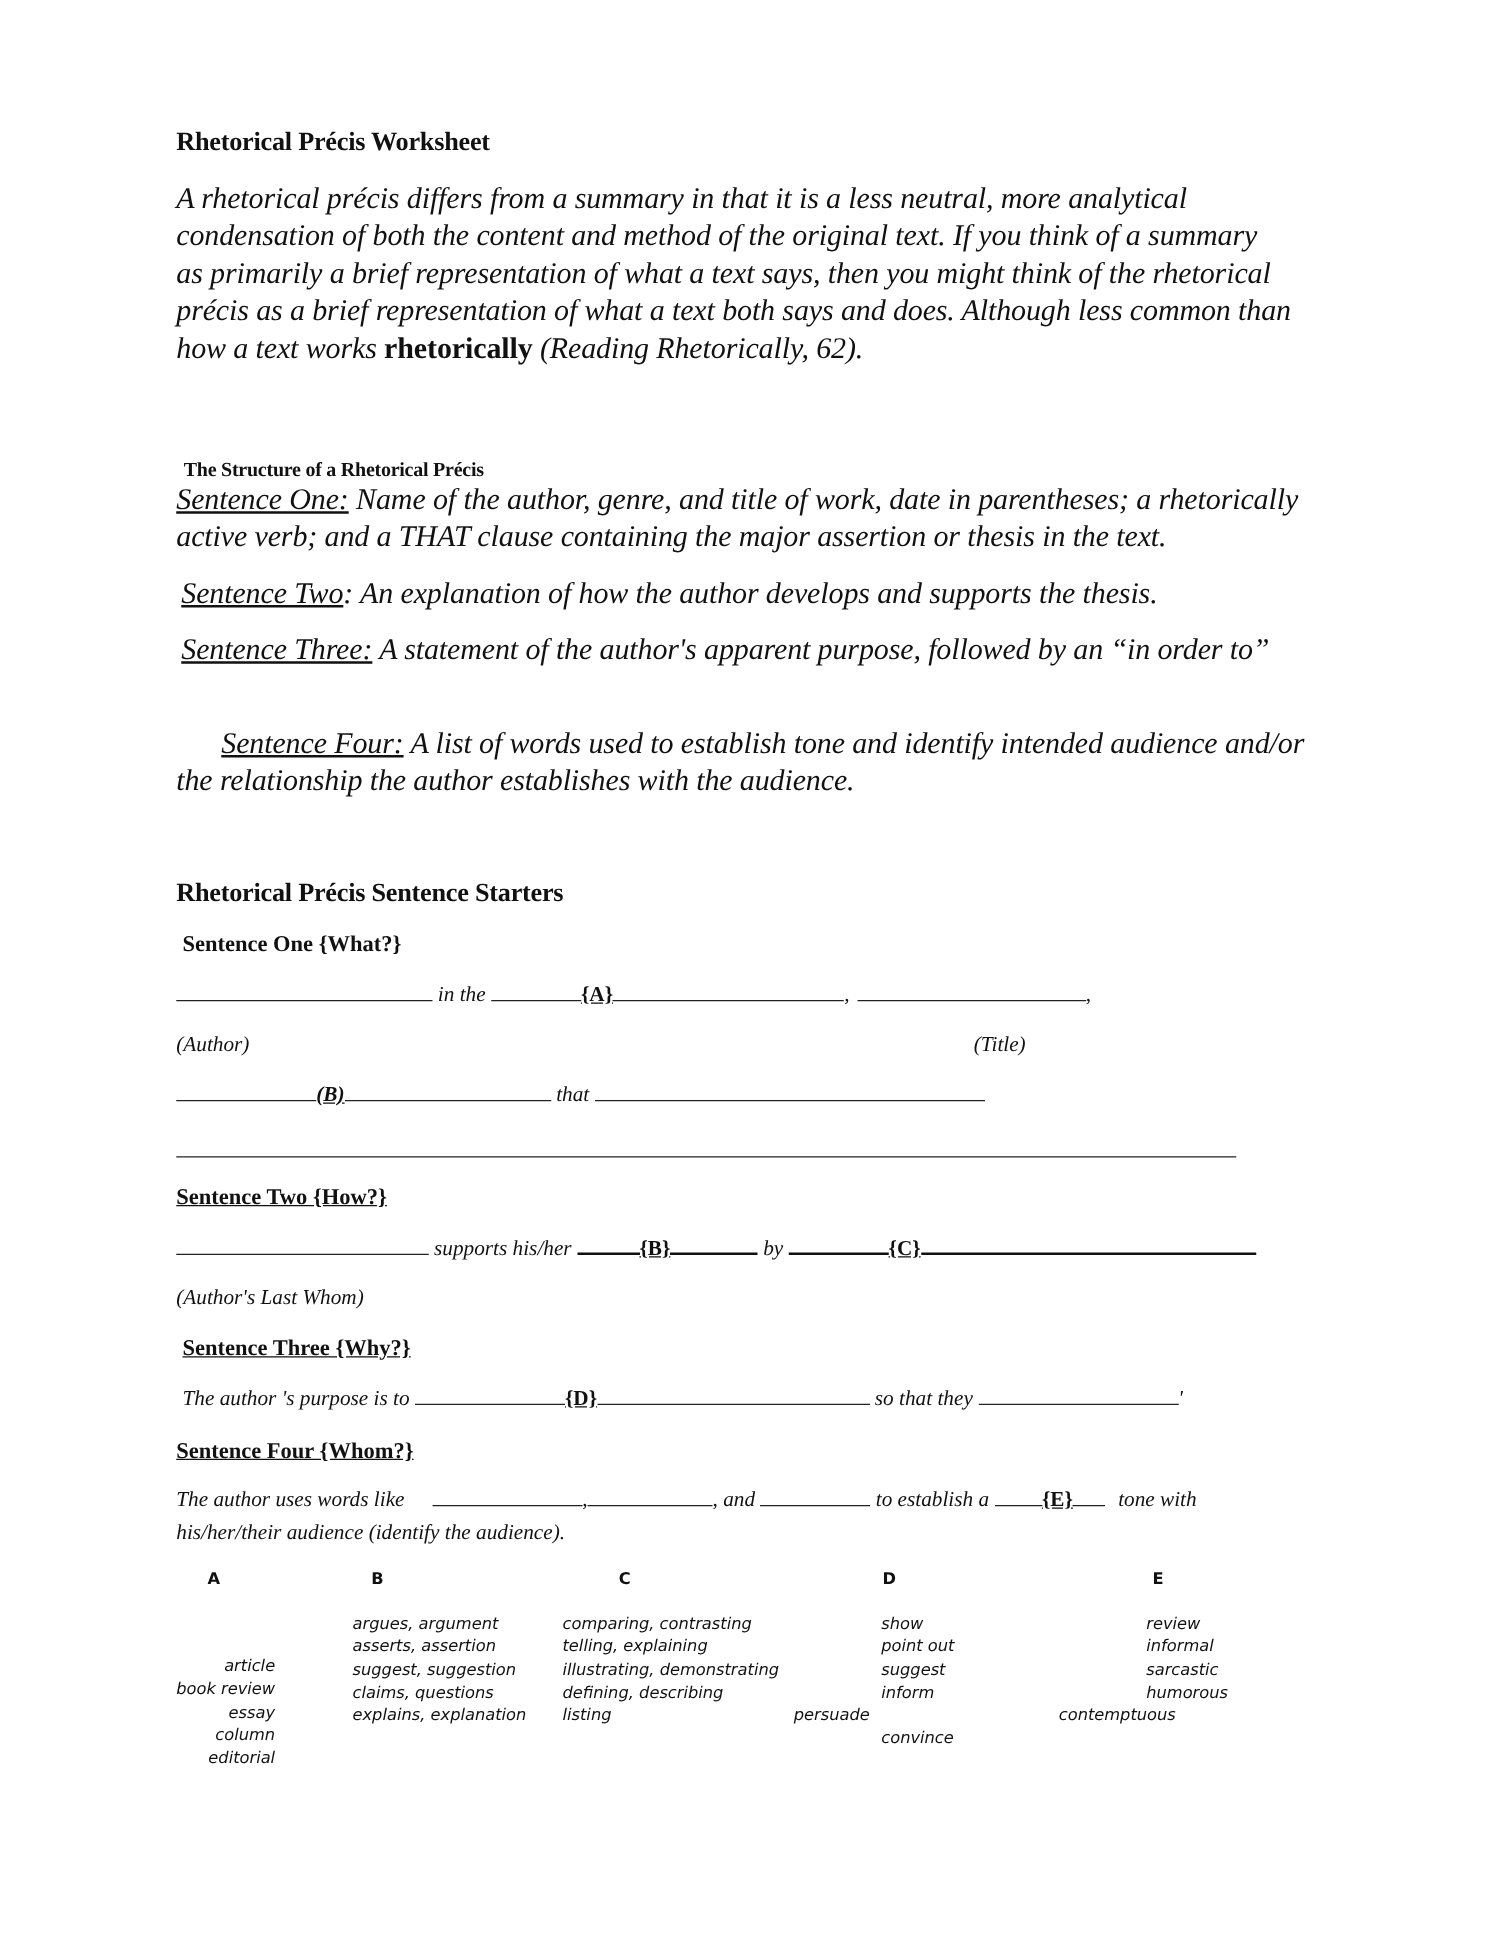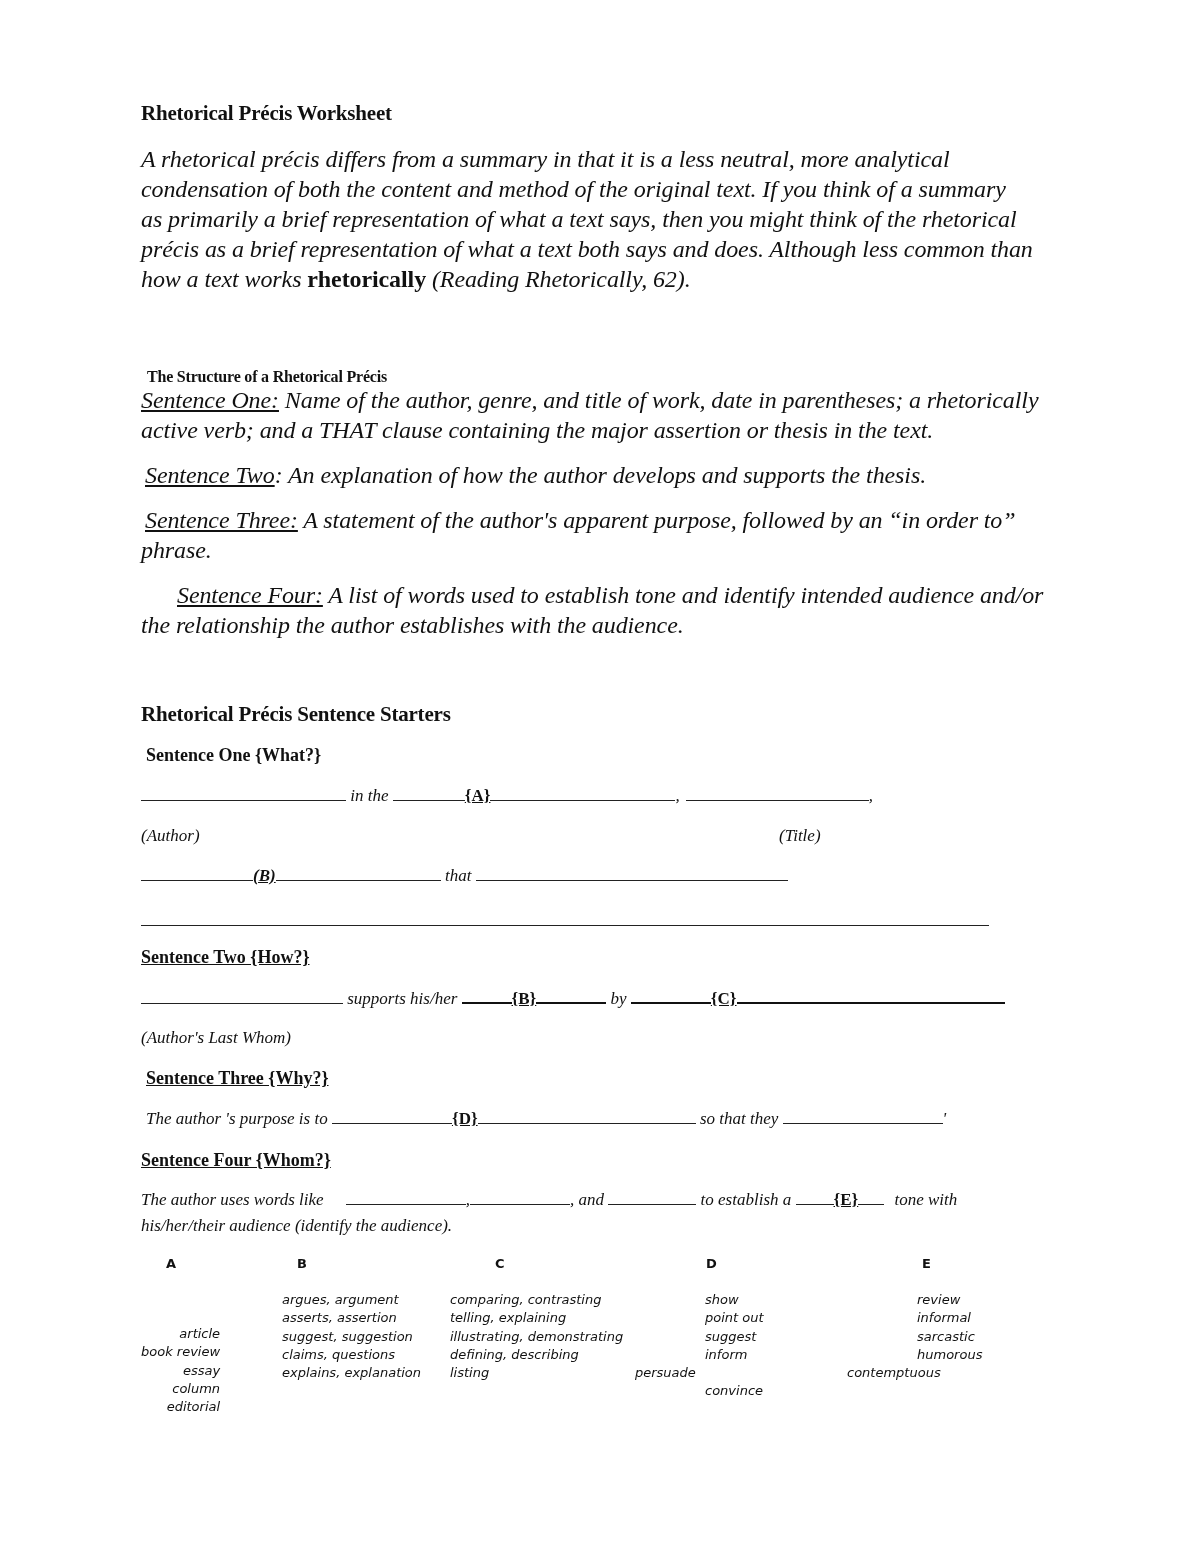--- a/index.html
+++ b/index.html
@@ -34,21 +34,20 @@
 
 <div class="para" style="top:385px;">
   <div><span class="u">Sentence One:</span><span>  Name of the author, genre, and title of work, date in parentheses; a rhetorically</span></div>
   <div>active verb; and a THAT clause containing the major assertion or thesis in the text.</div>
 </div>
 <div class="para" style="top:460px; left:145px;">
   <div><span class="u">Sentence Two</span><span>:  An explanation of how the author develops and supports the thesis.</span></div>
 </div>
 <div class="para" style="top:505px;">
   <div style="padding-left:4px;"><span class="u">Sentence Three:</span><span>  A statement of the author's apparent purpose, followed by an “in order to”</span></div>
-  <div>phrase.</div>
 </div>
 <div class="para" style="top:580px;">
   <div style="padding-left:4px;margin-left:32px;"><span class="u">Sentence Four:</span><span>  A list of words used to establish tone and identify intended audience and/or</span></div>
   <div>the relationship the author establishes with the audience.</div>
 </div>
 
 <div class="abs h1" style="left:141px; top:702px;">Rhetorical Précis Sentence Starters</div>
 <div class="abs h2" style="left:146px; top:745px;">Sentence One {What?}</div>
 
 <div class="row" style="top:786px;">

